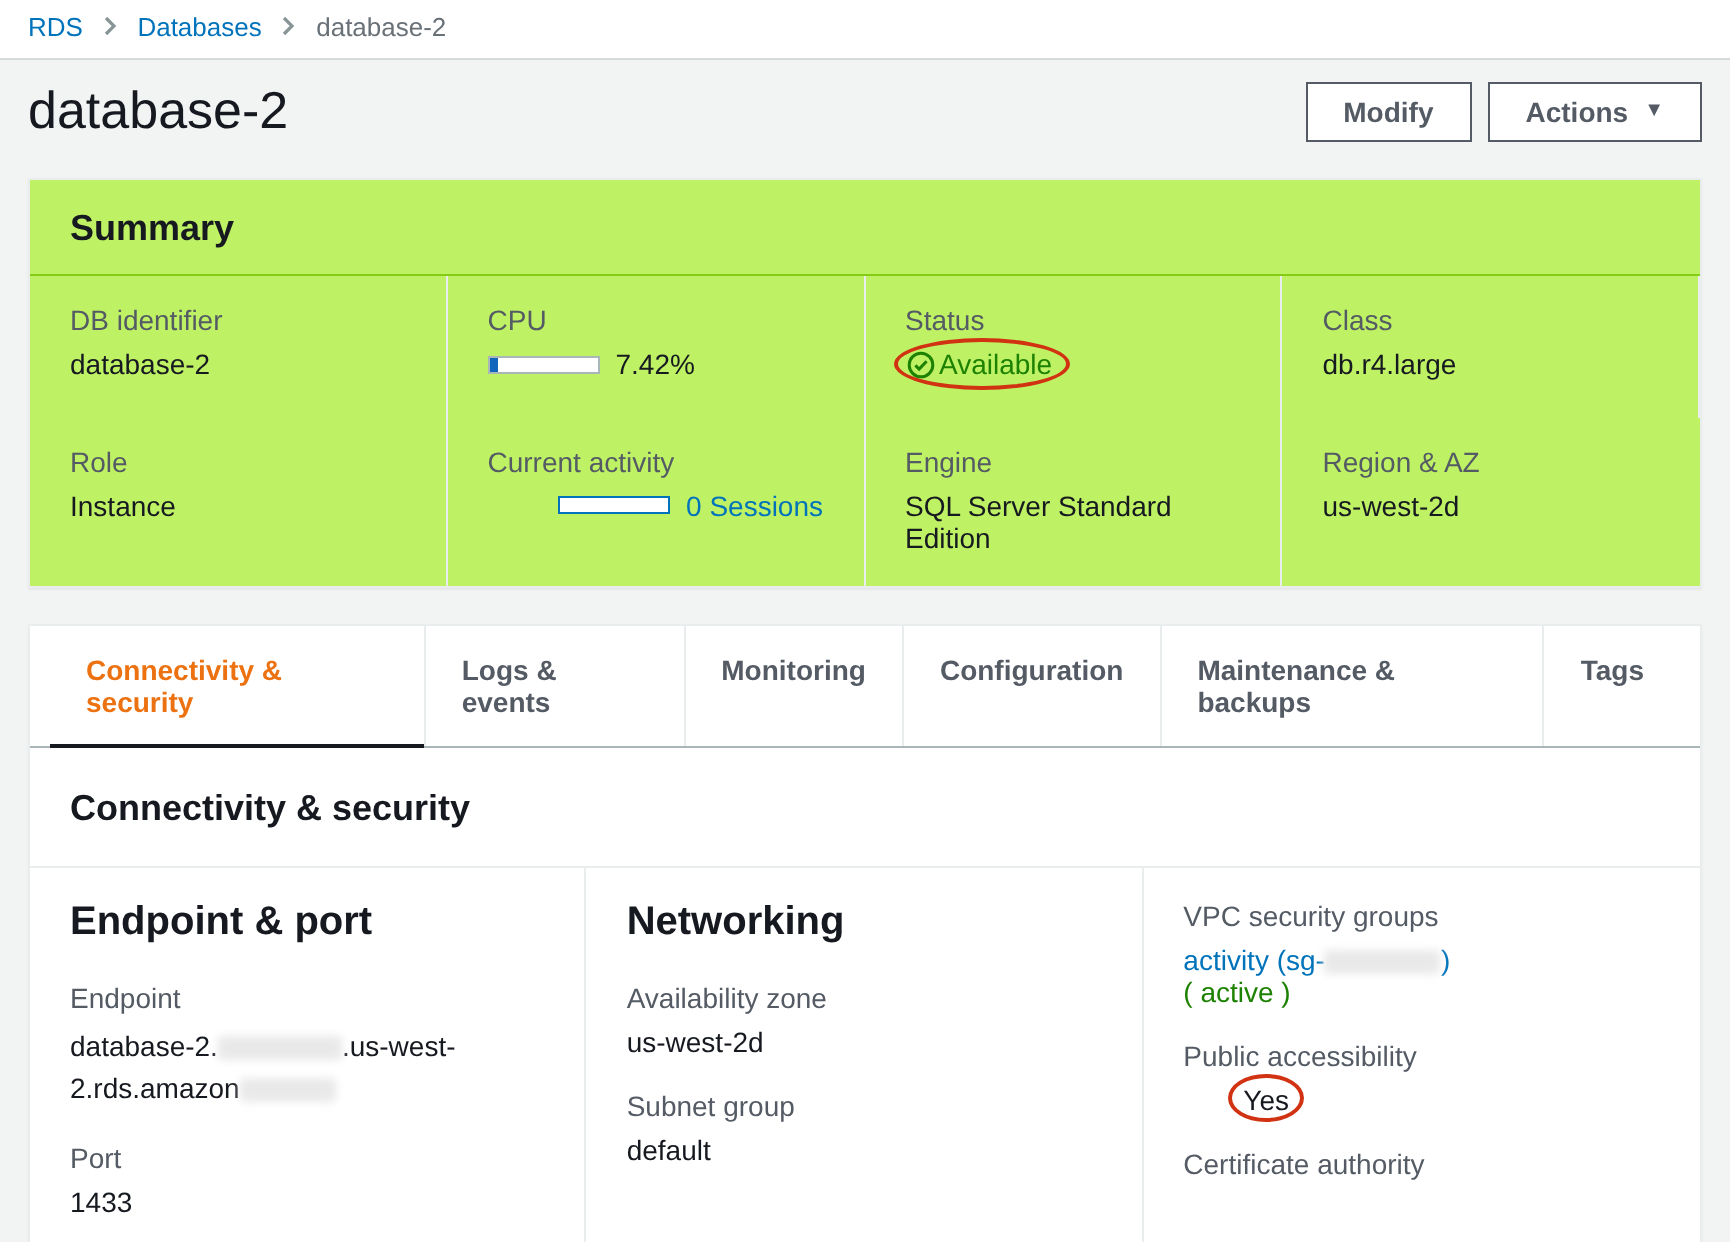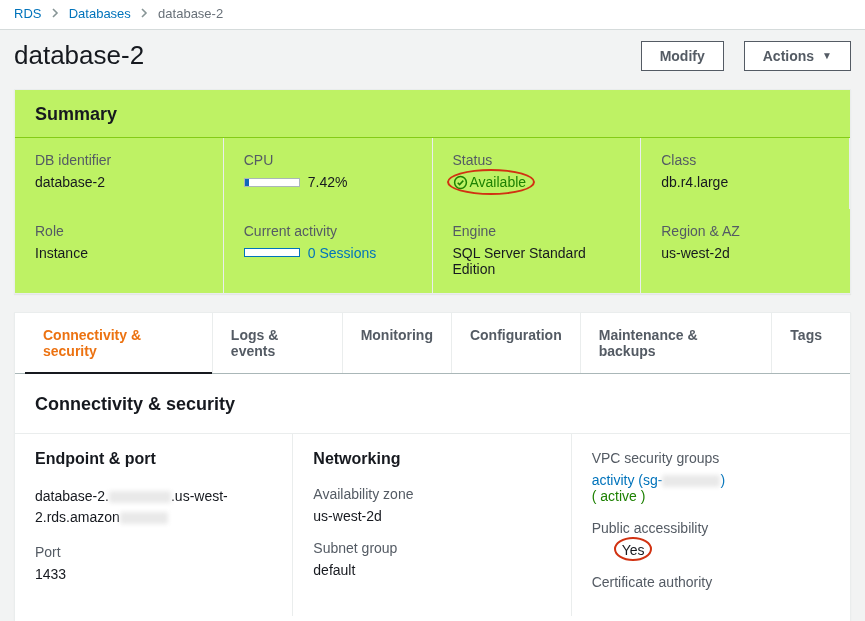--- a/index.html
+++ b/index.html
@@ -22,21 +22,21 @@
   .breadcrumbs a { color: #0073bb; text-decoration: none; cursor: pointer; }
   .breadcrumbs .chev { color: #879596; margin: 0 6px; display: inline-block; }
   .breadcrumbs .current { color: #687078; }
   .header-row {
     display: flex;
     align-items: center;
     justify-content: space-between;
     padding: 10px 14px 18px 14px;
   }
   .header-row h1 { font-size: 26px; font-weight: 400; color: #16191f; }
-  .header-actions { display: flex; gap: 20px; }
+  .header-actions { display: flex; gap: 8px; }
   .btn {
     background: #fff;
     border: 1px solid #545b64;
     color: #545b64;
     font-weight: 700;
     padding: 6px 18px;
     font-size: 14px;
     cursor: pointer;
     display: inline-flex;
     align-items: center;
@@ -71,21 +71,21 @@
     width: 56px; height: 9px;
     background: #fff;
     border: 1px solid #aab7b8;
     position: relative;
   }
   .cpu-bar .fill {
     position: absolute; left: 0; top: 0; bottom: 0;
     width: 8%;
     background: #1166bb;
   }
-  .sessions-row { display: flex; align-items: center; gap: 8px; }
+  .sessions-row { display: flex; align-items: center; gap: 8px; justify-content: flex-end; }
   .sessions-bar {
     width: 56px; height: 9px;
     background: #fff;
     border: 1px solid #0073bb;
   }
   .sessions-link { color: #0073bb; text-decoration: none; cursor:pointer; }
   .status-val {
     display: inline-flex; align-items: center; gap: 2px;
     color: #1d8102; font-weight: 400;
     position: relative;
@@ -136,21 +136,21 @@
     display: grid;
     grid-template-columns: 1fr 1fr 1fr;
     border-top: 1px solid #eaeded;
     margin: 0 -20px;
   }
   .col {
     padding: 16px 20px 10px 20px;
     border-right: 1px solid #eaeded;
   }
   .col:last-child { border-right: none; }
-  .col h3 { font-size: 16px; font-weight: 700; margin-bottom: 18px; }
+  .col h3 { font-size: 20px; font-weight: 700; margin-bottom: 18px; }
   .field { margin-bottom: 16px; }
   .field .label { margin-bottom: 6px; }
   .link { color: #0073bb; text-decoration: none; cursor: pointer; }
   .active-txt { color: #1d8102; }
   .redact {
     display: inline-block;
     background: #e9e9e9;
     filter: blur(2px);
     border-radius: 2px;
     vertical-align: middle;
@@ -260,20 +260,21 @@
       <div class="tab">Tags</div>
     </div>
 
     <div class="tab-body">
       <div class="section-title">Connectivity &amp; security</div>
 
       <div class="three-col">
         <div class="col">
           <h3>Endpoint &amp; port</h3>
           <div class="field">
+            <div class="label">Endpoint</div>
             <div class="value" style="line-height:1.5;">
               <span>database-2.</span><span class="redact" style="width:62px;height:12px;"></span><span>.us-west-2.rds.amazon</span><span class="redact" style="width:48px;height:12px;"></span>
             </div>
           </div>
           <div class="field">
             <div class="label">Port</div>
             <div class="value">1433</div>
           </div>
         </div>
 

